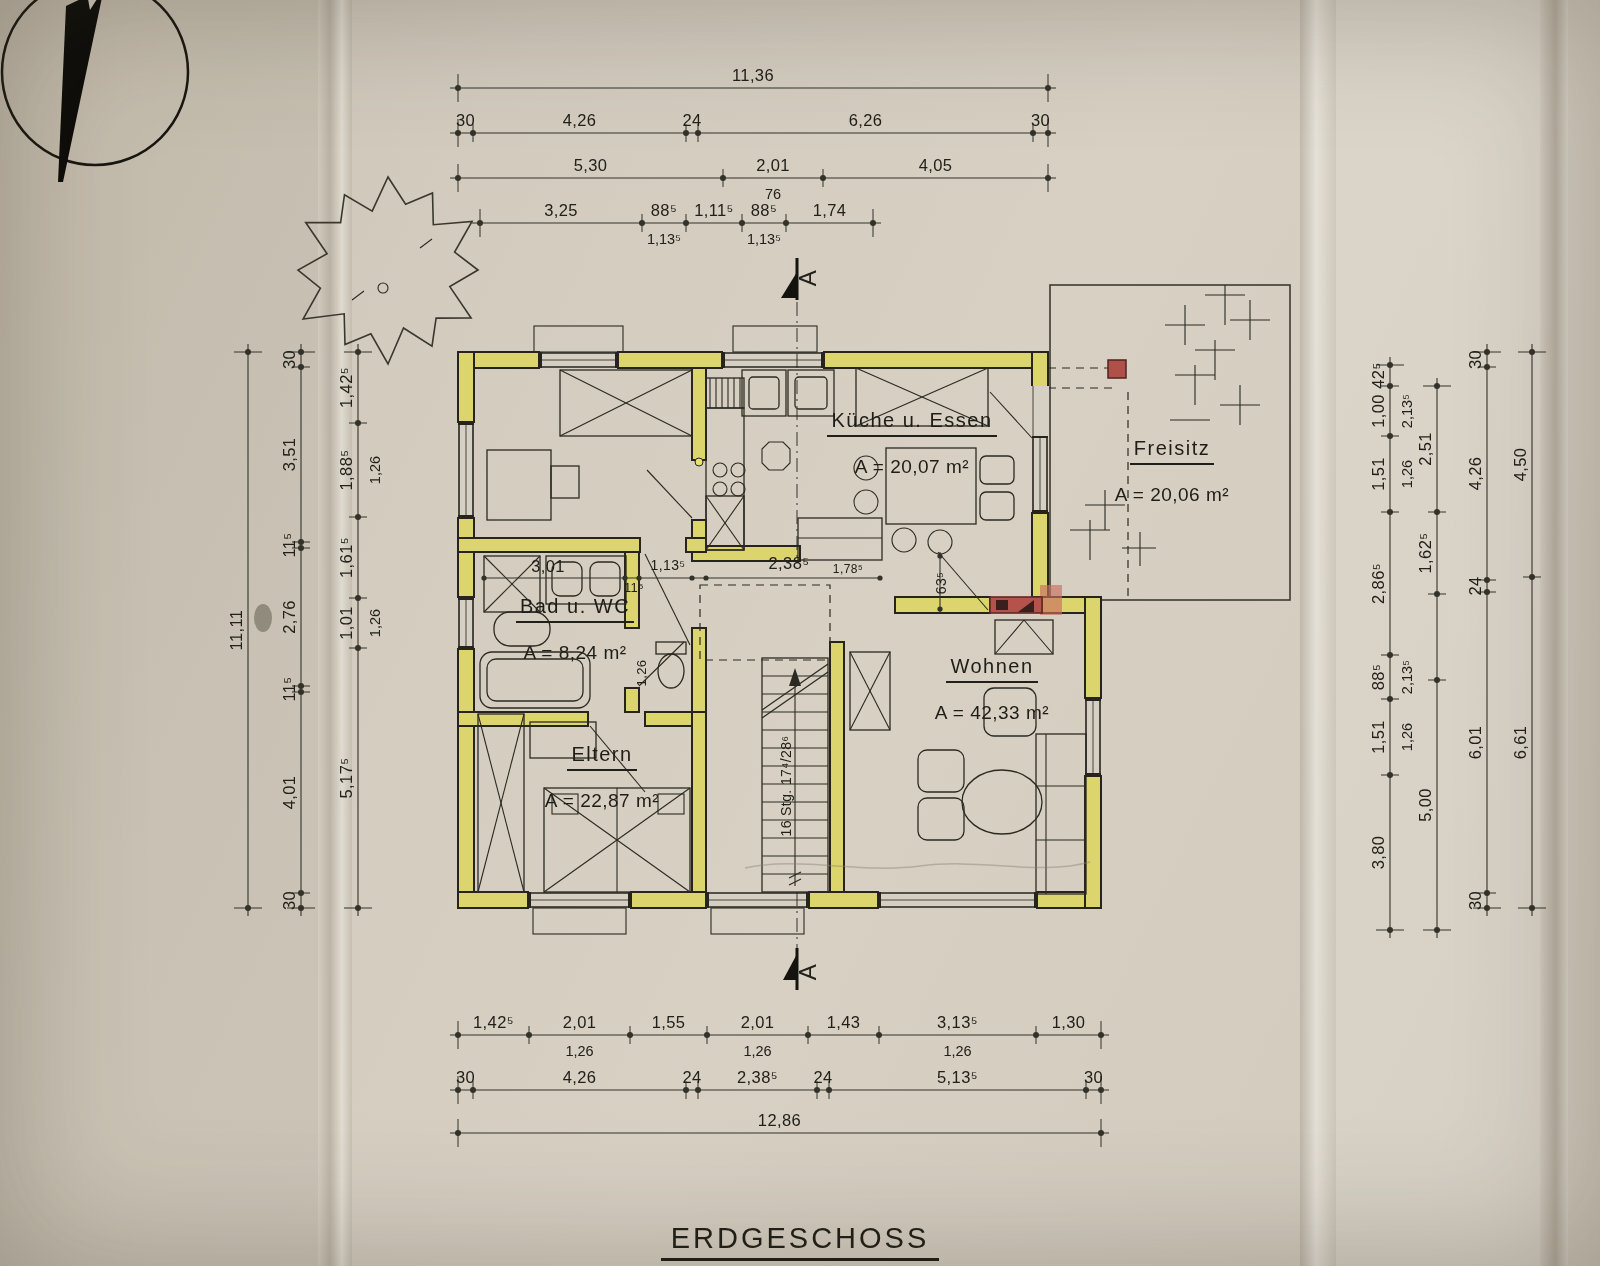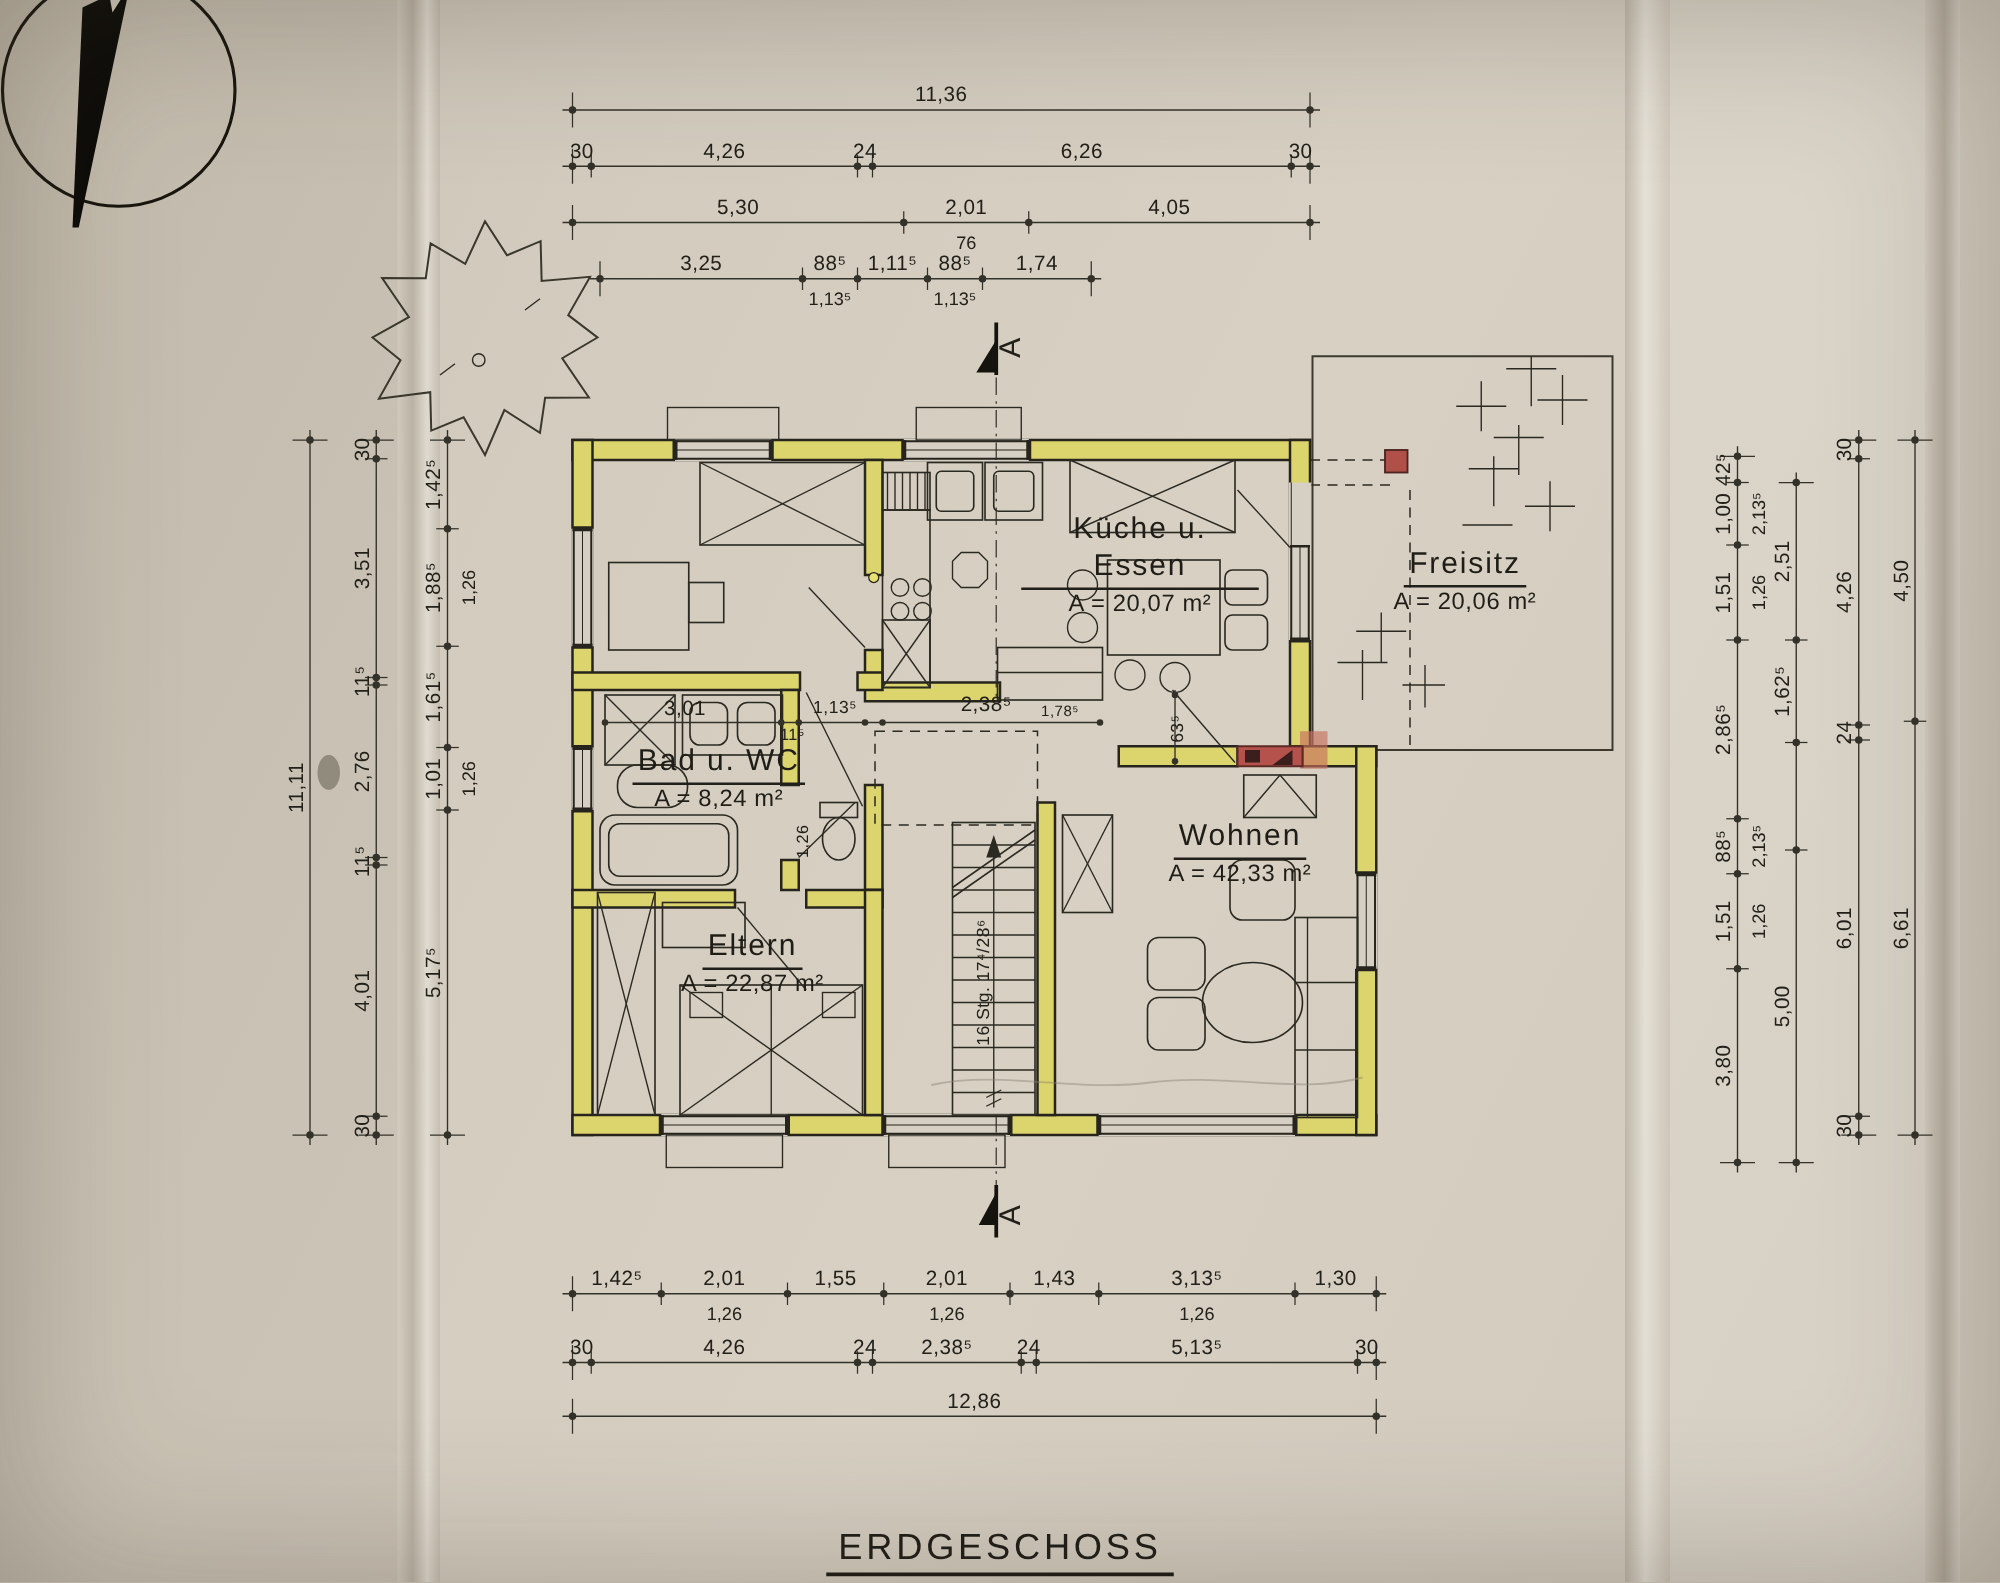--- a/index.html
+++ b/index.html
@@ -22,23 +22,23 @@
   .thin{stroke:#2b2a22;stroke-width:1.3;fill:none;}
   .thin2{stroke:#2b2a22;stroke-width:1.1;fill:none;}
   .dash{stroke:#2b2a22;stroke-width:1.2;fill:none;stroke-dasharray:8 6;}
   .dashdot{stroke:#2b2a22;stroke-width:1.1;fill:none;stroke-dasharray:14 5 2 5;}
   .dimline{stroke:#33322a;stroke-width:1.1;}
   .dimwit{stroke:#33322a;stroke-width:1;}
   .dimdot{fill:#33322a;}
   .dimtxt{font:16.5px "Liberation Sans","DejaVu Sans",sans-serif;fill:#21201a;letter-spacing:.4px;}
   .dimsub{font:14.5px "Liberation Sans","DejaVu Sans",sans-serif;fill:#21201a;}
   .room-label{position:absolute;width:190px;text-align:center;line-height:1.25;}
-  .room-label .rname{display:inline-block;font-size:24px;letter-spacing:1.5px;
+  .room-label .rname{display:inline-block;font-size:20px;letter-spacing:1.5px;
     border-bottom:2.5px solid #201f19;padding:0 4px 2px;}
-  .room-label .rarea{font-size:19px;letter-spacing:.5px;margin-top:0;text-align:center;}
+  .room-label .rarea{font-size:19px;letter-spacing:.5px;margin-top:18px;text-align:center;}
   #title{position:absolute;left:600px;top:1222px;width:400px;text-align:center;}
   #title span{display:inline-block;font-size:29px;letter-spacing:3px;
     border-bottom:3px solid #1c1b15;padding:0 10px 3px;}
 </style>
 </head>
 <body>
 
 <div id="page">
   <div class="band band-left"></div>
   <div class="band fold1"></div>

